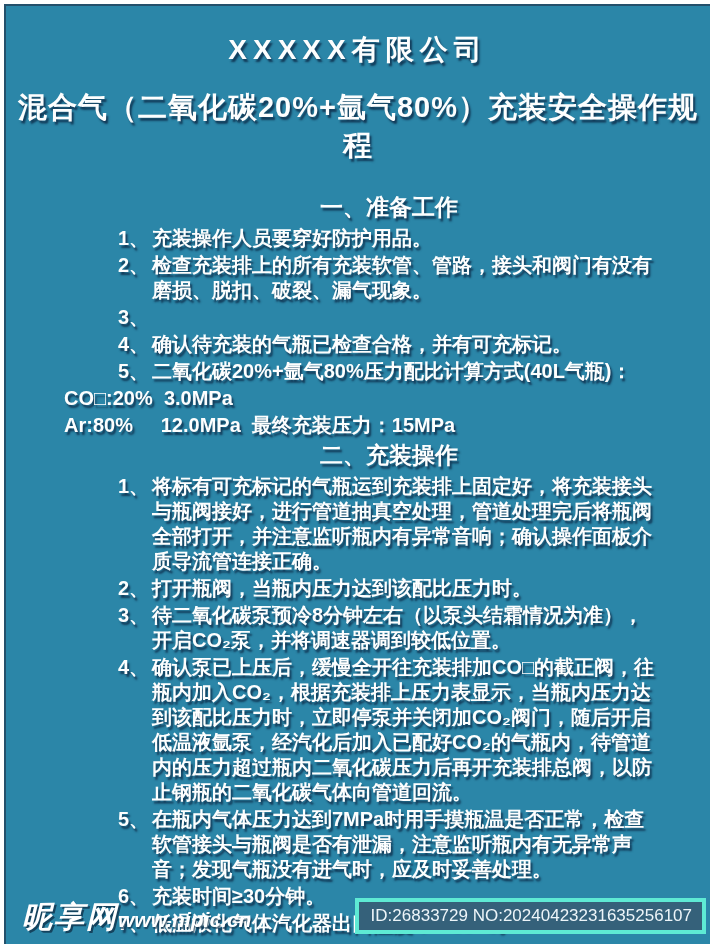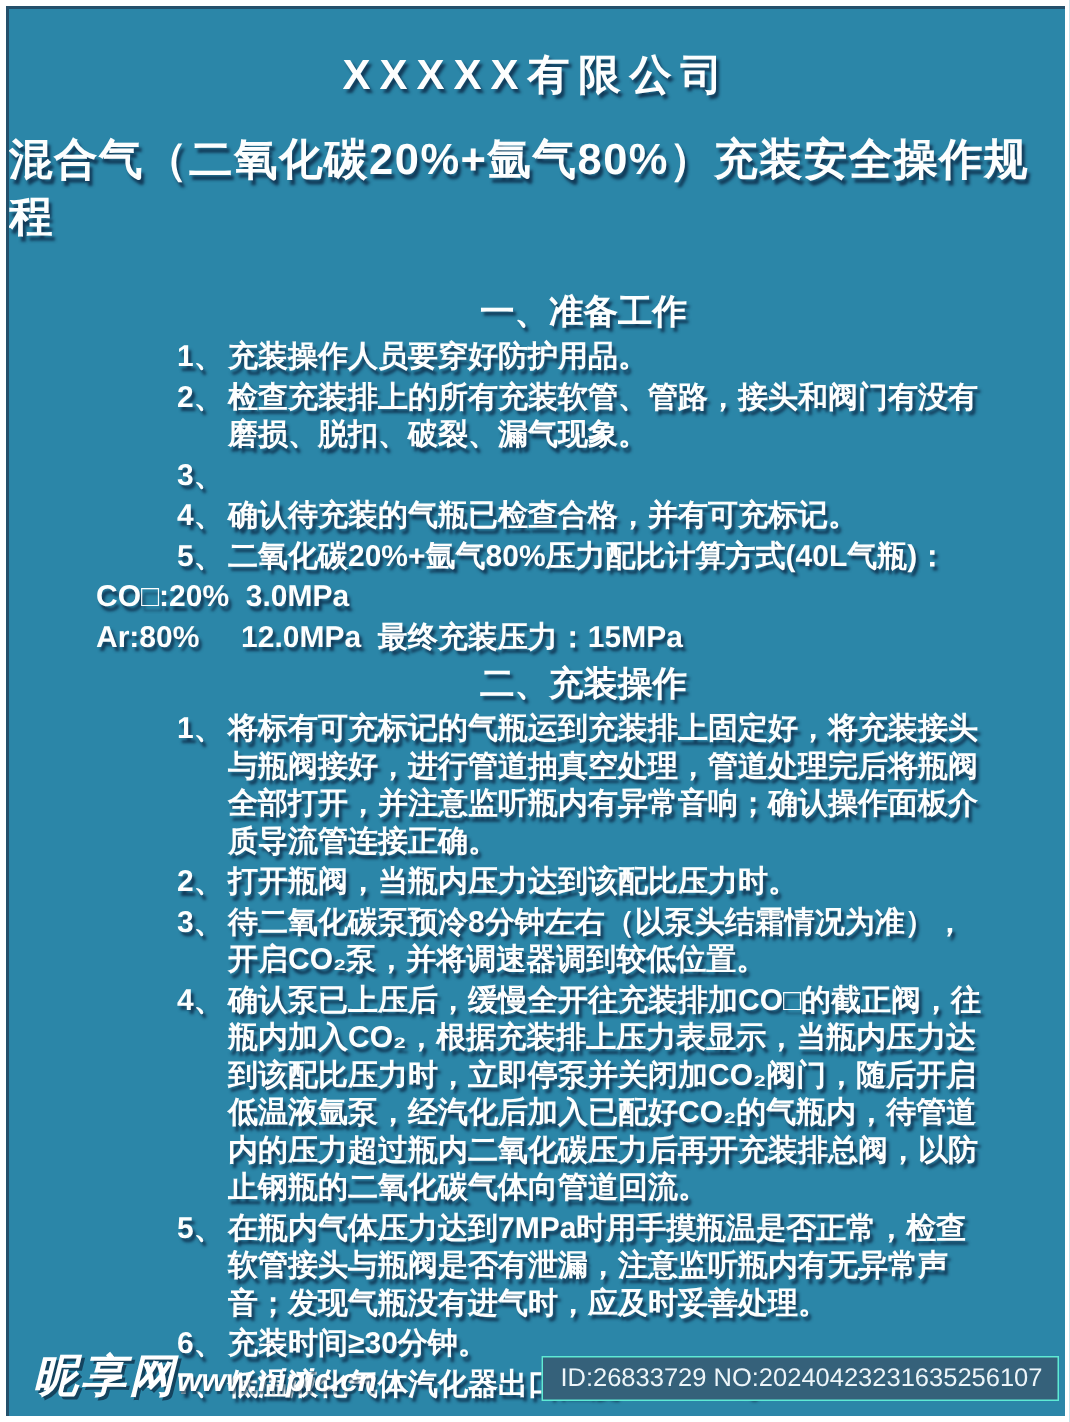--- a/index.html
+++ b/index.html
@@ -14,21 +14,21 @@
     background:#2B86A8;
     border-top:2px solid #24506B;border-left:2px solid #24506B;
     overflow:hidden;
   }
   .shadowed{ text-shadow:2px 3px 2px rgba(13,45,74,0.85); }
   .company{
     margin-top:16px;text-align:center;color:#FDFEFE;
     font-size:28px;font-weight:bold;letter-spacing:6px;line-height:56px;
   }
   .doc-title{
-    margin-top:10px;text-align:left;color:#FDFEFE;
+    margin-top:10px;text-align:center;color:#FDFEFE;
     font-size:29px;font-weight:bold;letter-spacing:1px;line-height:38px;
   }
   .content{margin-top:28px;color:#FDFEFE;font-weight:bold;}
   .sec-heading{
     padding-left:62px;font-size:23px;line-height:30px;margin:2px 0 4px 0;text-align:center;
   }
   .item{display:flex;padding-left:112px;margin-bottom:2px;}
   .item .num{width:34px;flex-shrink:0;font-size:20px;line-height:25px;}
   .item .txt{width:505px;font-size:20px;line-height:25px;}
   .subline{
@@ -42,21 +42,21 @@
   .wm-logo{
     font-size:30px;font-weight:bold;font-style:italic;letter-spacing:2px;
     text-shadow:2px 2px 0 rgba(15,50,75,0.8);
   }
   .wm-url{
     font-size:21px;font-weight:bold;font-style:italic;
     text-shadow:1px 2px 1px rgba(15,50,75,0.7);
   }
   .id-box{
     position:absolute;right:4px;bottom:10px;
-    background:#35617A;border:1px solid #5eead4;
+    background:#35617A;border:4px solid #5eead4;
     color:#EDF5F9;font-size:17px;line-height:20px;
     padding:4px 10px 4px 12px;
   }
 </style>
 </head>
 <body>
 
 <div class="frame">
   <div class="poster">
 

